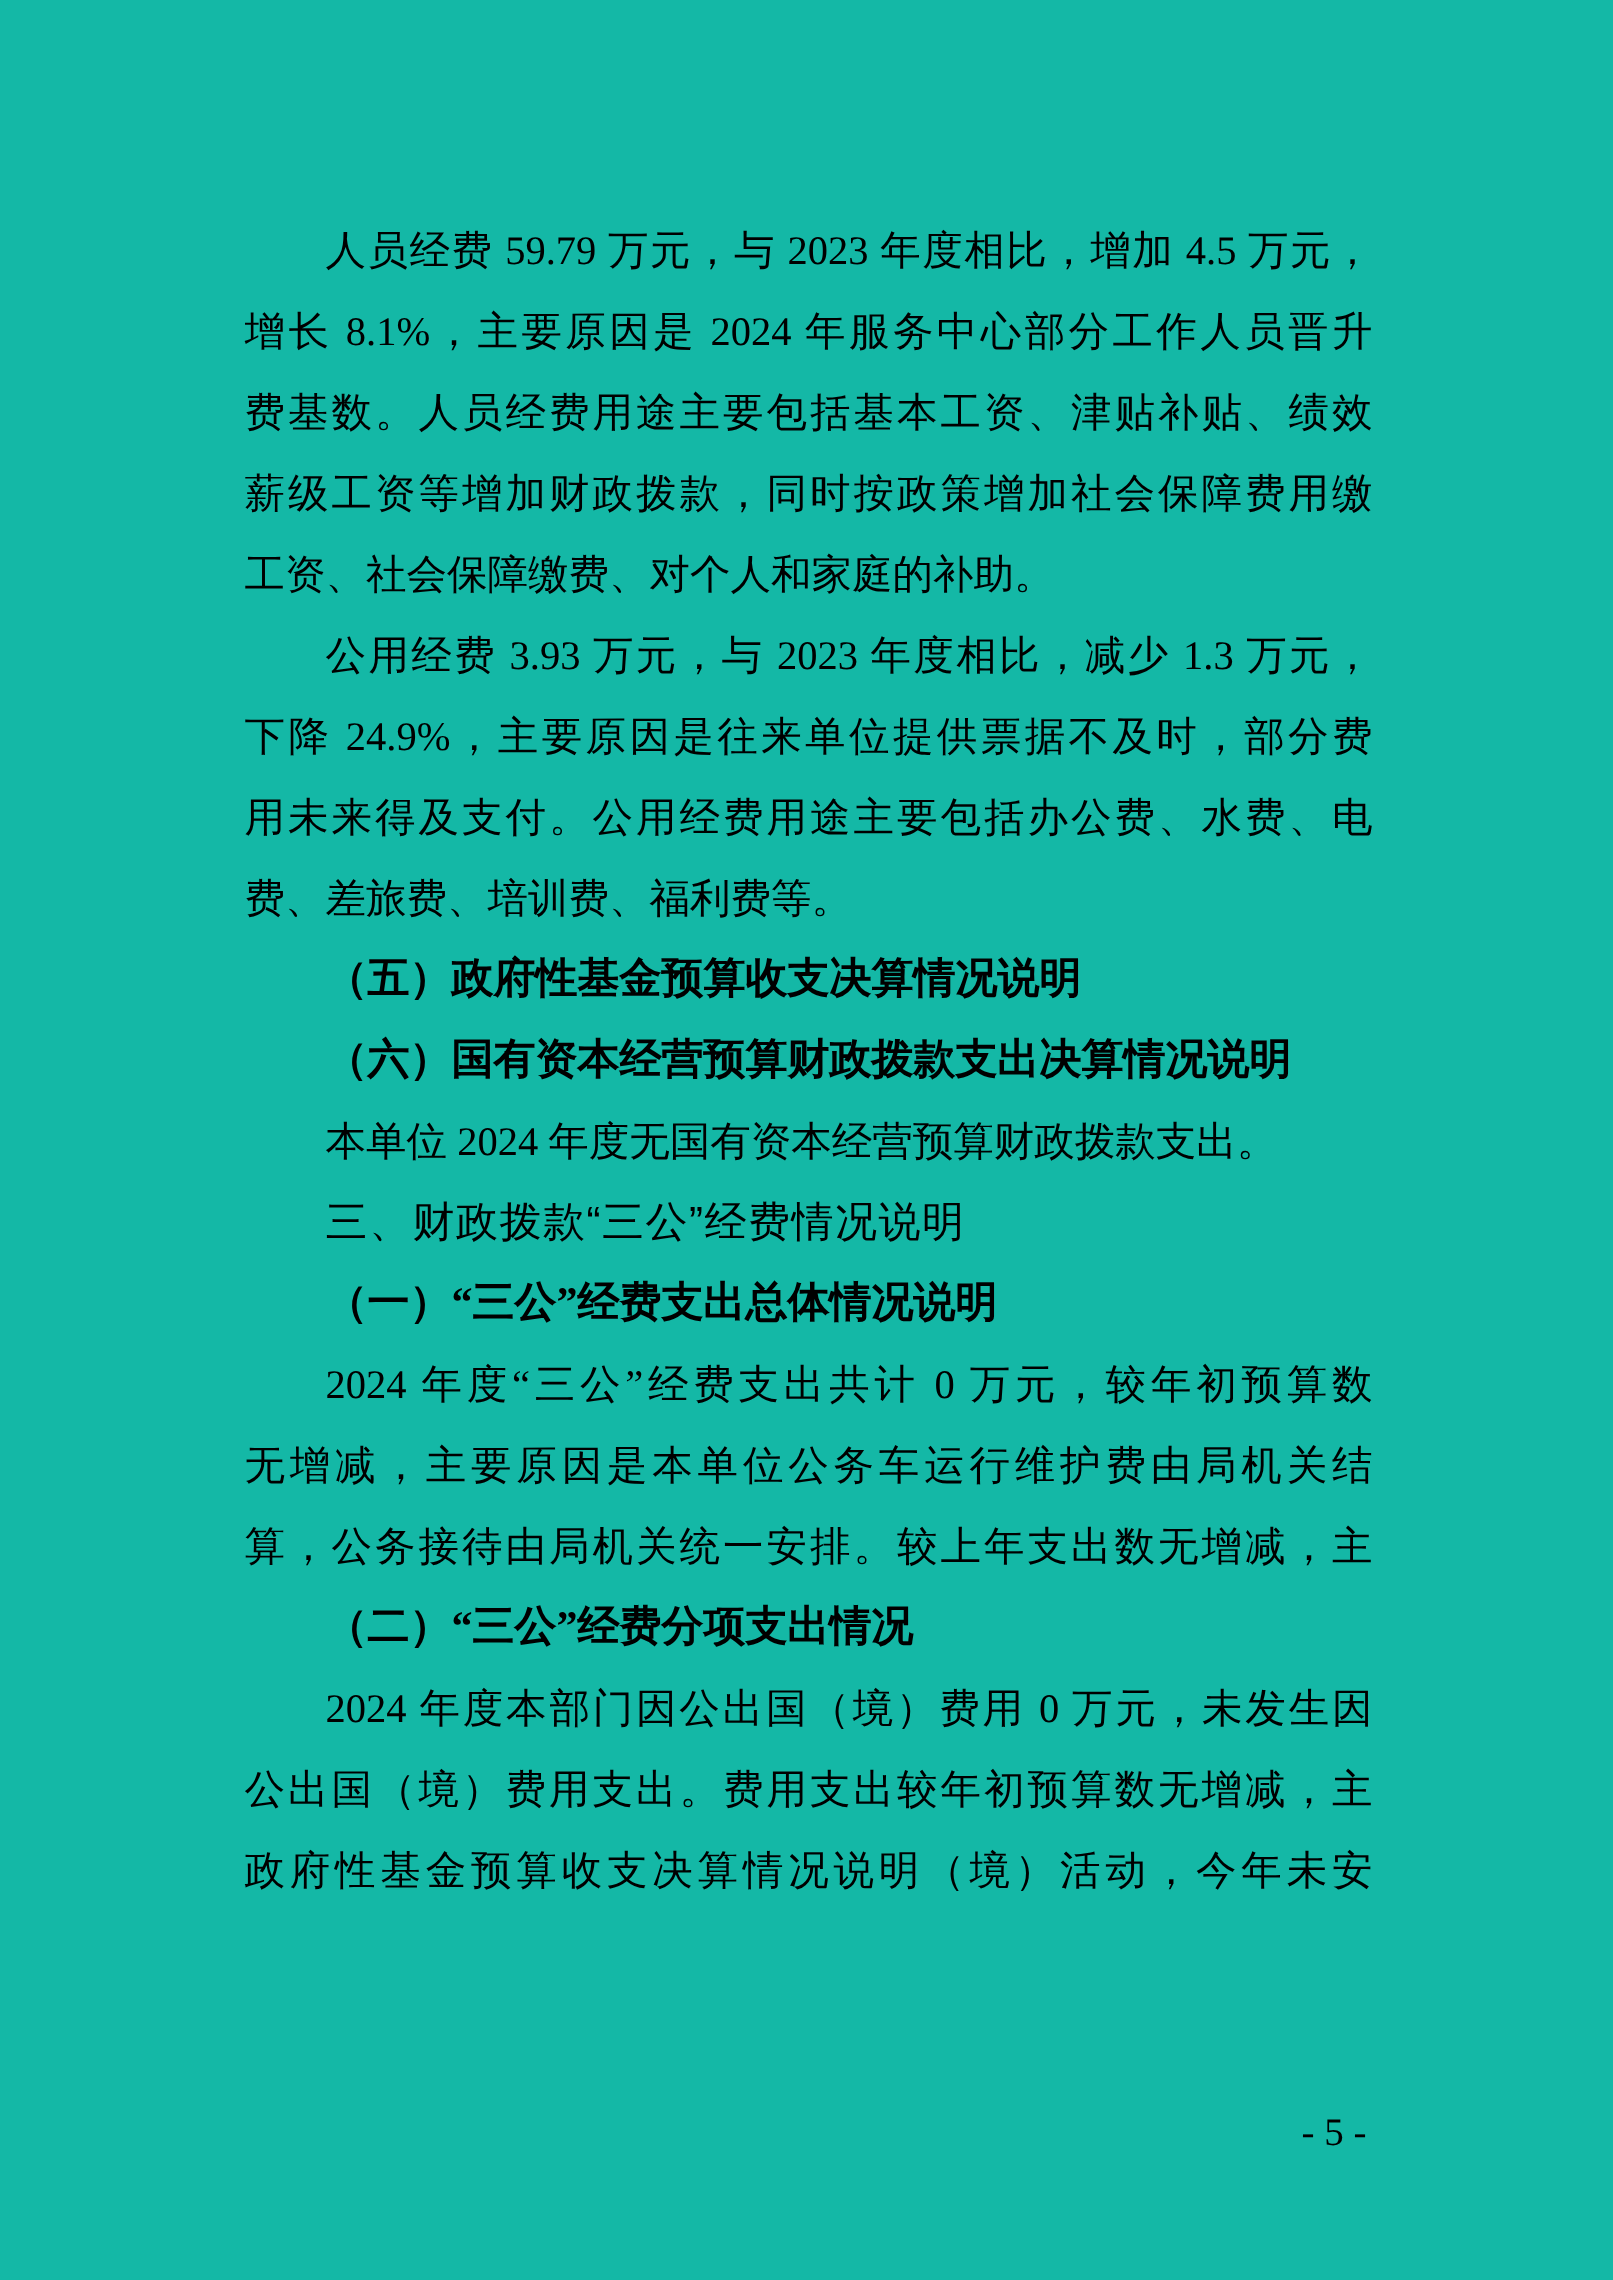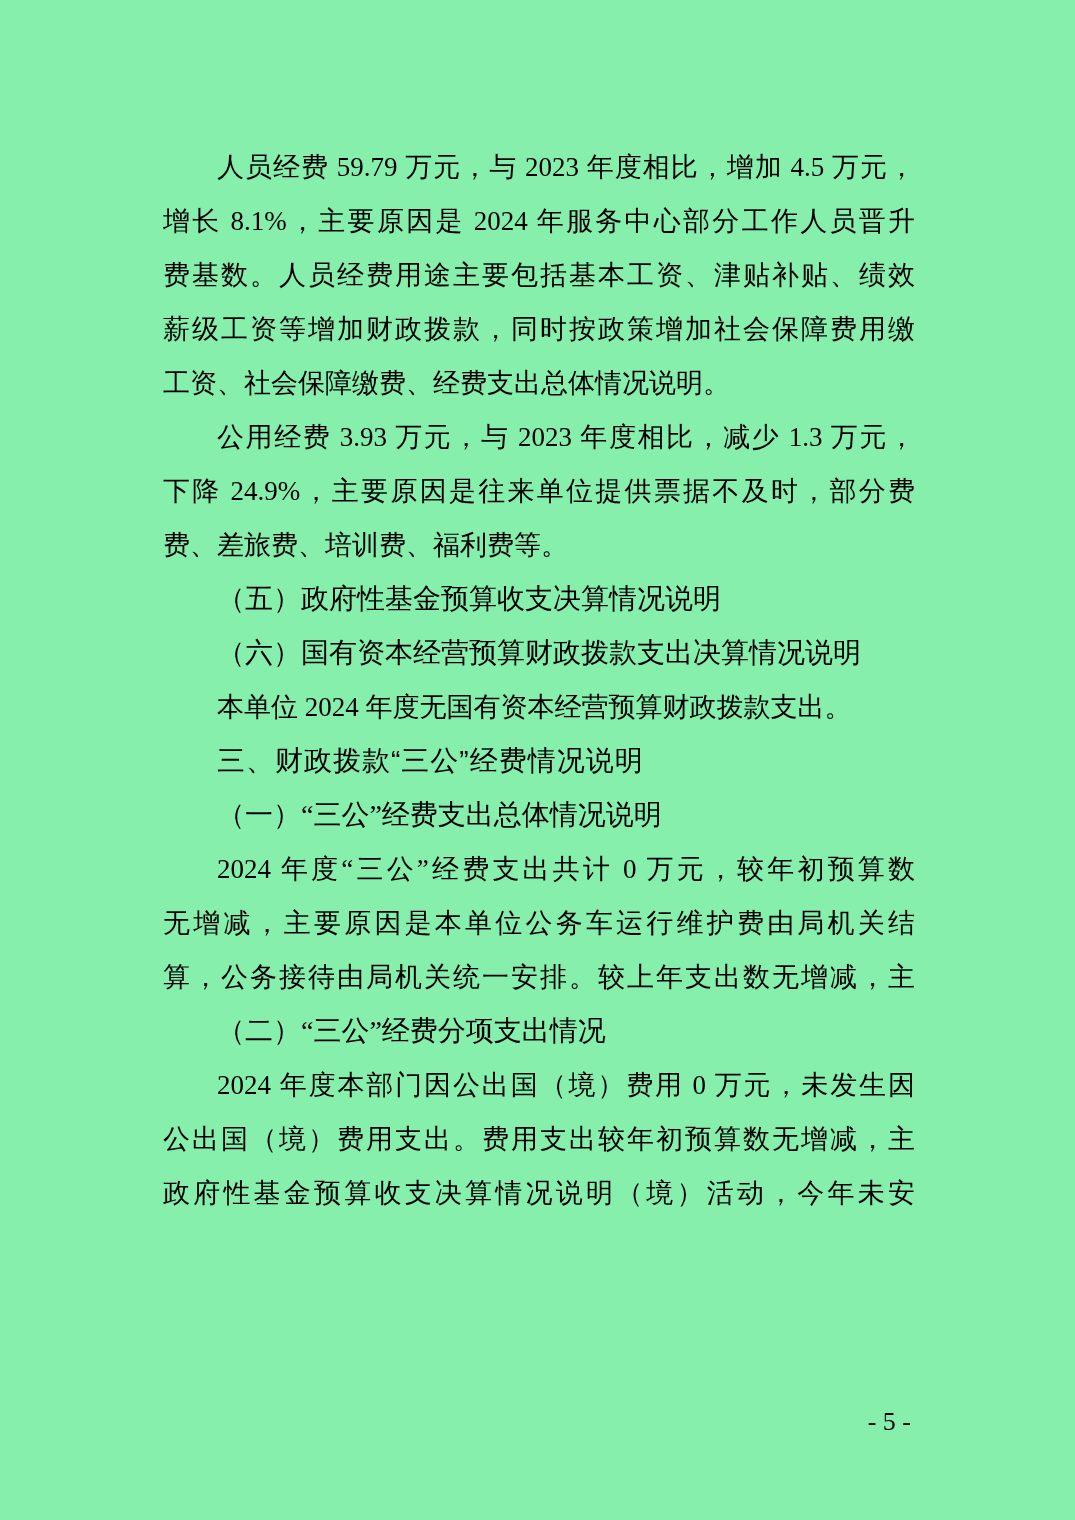--- a/index.html
+++ b/index.html
@@ -4,21 +4,21 @@
 <style>
   html, body {
     margin: 0;
     padding: 0;
     background: #ffffff;
   }
   .page {
     position: relative;
     width: 1075px;
     height: 1520px;
-    background: #86efac;
+    background: #14b8a6;
     overflow: hidden;
     font-family: "Liberation Serif", "DejaVu Serif", serif;
     color: #000000;
   }
   .content {
     position: absolute;
     left: 163px;
     top: 140px;
     width: 752px;
   }
@@ -30,21 +30,21 @@
     white-space: normal;
     overflow: hidden;
   }
   .fill {
     text-align-last: justify;
   }
   .indent {
     text-indent: 54px;
   }
   .h-kai {
-    font-weight: 400;
+    font-weight: 700;
     font-size: 28px;
   }
   .h-hei {
     font-weight: 400;
     font-size: 28px;
     font-family: "Liberation Sans", "DejaVu Sans", sans-serif;
     letter-spacing: 1px;
   }
   .footer {
     position: absolute;
@@ -62,26 +62,27 @@
 <body>
 
 <div class="page">
   <div class="content">
 
     <div class="para">
       <div class="line fill indent">人员经费 59.79 万元，与 2023 年度相比，增加 4.5 万元，</div>
       <div class="line fill">增长 8.1%，主要原因是 2024 年服务中心部分工作人员晋升</div>
       <div class="line fill">费基数。人员经费用途主要包括基本工资、津贴补贴、绩效</div>
       <div class="line fill">薪级工资等增加财政拨款，同时按政策增加社会保障费用缴</div>
-      <div class="line">工资、社会保障缴费、经费支出总体情况说明。</div>
+      <div class="line">工资、社会保障缴费、对个人和家庭的补助。</div>
     </div>
 
     <div class="para">
       <div class="line fill indent">公用经费 3.93 万元，与 2023 年度相比，减少 1.3 万元，</div>
       <div class="line fill">下降 24.9%，主要原因是往来单位提供票据不及时，部分费</div>
+      <div class="line fill">用未来得及支付。公用经费用途主要包括办公费、水费、电</div>
       <div class="line">费、差旅费、培训费、福利费等。</div>
     </div>
 
     <div class="line h-kai indent">（五）政府性基金预算收支决算情况说明</div>
 
 
     <div class="line h-kai indent">（六）国有资本经营预算财政拨款支出决算情况说明</div>
 
     <div class="line indent">本单位 2024 年度无国有资本经营预算财政拨款支出。</div>
 

